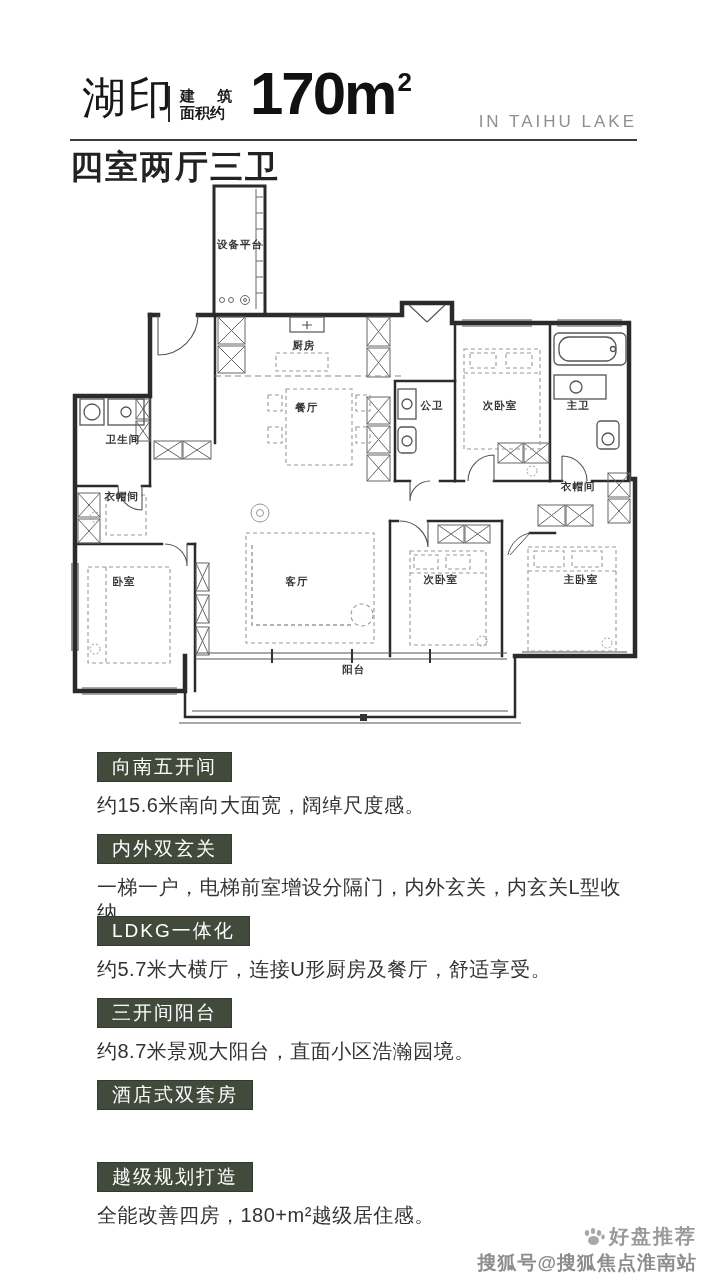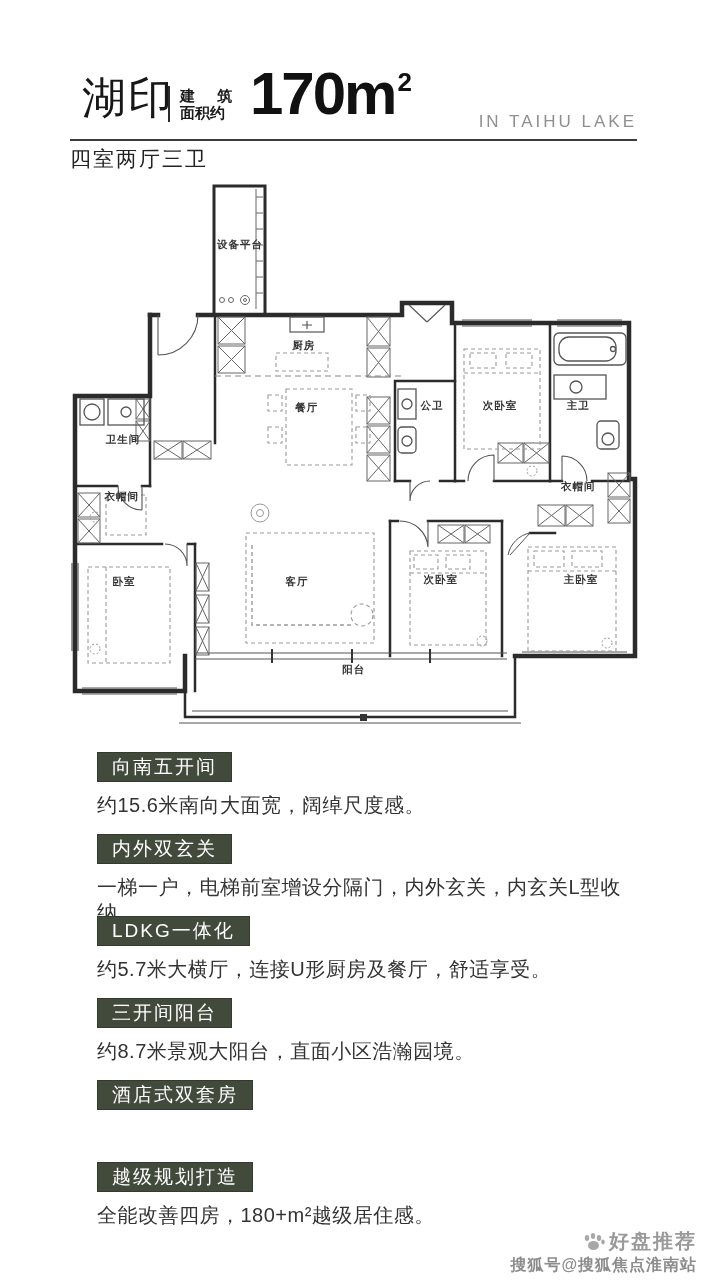--- a/index.html
+++ b/index.html
@@ -10,21 +10,21 @@
   .hdr{position:absolute;left:70px;top:60px;width:567px;height:80px;}
   .t-cn{position:absolute;left:0;top:16px;font-size:44px;line-height:1;font-weight:400;letter-spacing:2px;color:#171717;margin-left:12px;}
   .t-sep{position:absolute;left:98px;top:26px;width:2px;height:36px;background:#2b2b2b;}
   .t-pref{position:absolute;left:110px;top:27px;width:66px;font-size:15px;line-height:17px;font-weight:700;color:#1a1a1a;}
   .t-pref span{display:block;}
   .t-pref .l1{letter-spacing:9px;}
   .t-area{position:absolute;left:180px;top:4px;font-size:60px;line-height:1;font-weight:800;letter-spacing:-2px;color:#111;}
   .t-area sup{font-size:26px;font-weight:800;letter-spacing:0;position:relative;top:-2px;left:2px;}
   .t-en{position:absolute;right:0;bottom:8px;font-size:17px;letter-spacing:3px;color:#8f8f8f;font-weight:500;}
   .hrule{position:absolute;left:70px;top:139px;width:567px;height:2px;background:#3c3c3c;}
-  .subtitle{position:absolute;left:70px;top:145px;margin:0;font-size:21px;font-weight:400;letter-spacing:2px;color:#222;}
+  .subtitle{position:absolute;left:70px;top:145px;margin:0;font-size:33px;font-weight:700;letter-spacing:2px;color:#222;}
 
   
   .plan{position:absolute;left:62px;top:183px;width:580px;height:550px;}
   .plan svg{position:absolute;left:0;top:0;width:100%;height:100%;}
   .room-label{position:absolute;transform:translate(-50%,-50%);font-size:10.5px;font-weight:700;
               color:#333;white-space:nowrap;letter-spacing:1px;}
   .rl0{left:30.7%;top:11.3%;} .rl1{left:41.7%;top:29.6%;} .rl2{left:42.2%;top:40.9%;}
   .rl3{left:63.8%;top:40.5%;} .rl4{left:75.5%;top:40.5%;} .rl5{left:89.0%;top:40.5%;}
   .rl6{left:10.5%;top:46.7%;} .rl7{left:10.3%;top:57.1%;} .rl8{left:10.7%;top:72.5%;}
   .rl9{left:40.5%;top:72.5%;} .rl10{left:65.3%;top:72.2%;} .rl11{left:89.5%;top:72.2%;}
@@ -35,21 +35,21 @@
   .feature{height:82px;margin-left:28px;}
   .badge{display:inline-block;background:#424a3b;border:1px solid #333a2e;color:#fff;
          font-size:19px;font-weight:500;letter-spacing:2px;padding:3px 14px 4px;line-height:21px;}
   .feature p{margin:11px 0 0 0;font-size:20px;line-height:25px;color:#333;letter-spacing:0.5px;}
 
   
   .wm{position:absolute;right:8px;bottom:4px;text-align:right;}
   .wm-1{font-size:20px;font-weight:700;color:#9a9a9a;letter-spacing:2px;
         text-shadow:1px 1px 0 #fff,-1px -1px 0 #fff,1px -1px 0 #fff,-1px 1px 0 #fff;}
   .wm-1 svg{vertical-align:-3px;margin-right:4px;}
-  .wm-2{font-size:16px;font-weight:700;color:#8c8c8c;letter-spacing:1px;margin-top:0px;
+  .wm-2{font-size:19px;font-weight:700;color:#8c8c8c;letter-spacing:1px;margin-top:0px;
         text-shadow:1px 1px 0 #fff,-1px -1px 0 #fff,1px -1px 0 #fff,-1px 1px 0 #fff;}
 </style>
 </head>
 <body>
 
 <div class="page">
 
   <div class="hdr">
     <div class="t-cn">湖印</div>
     <div class="t-sep"></div>

